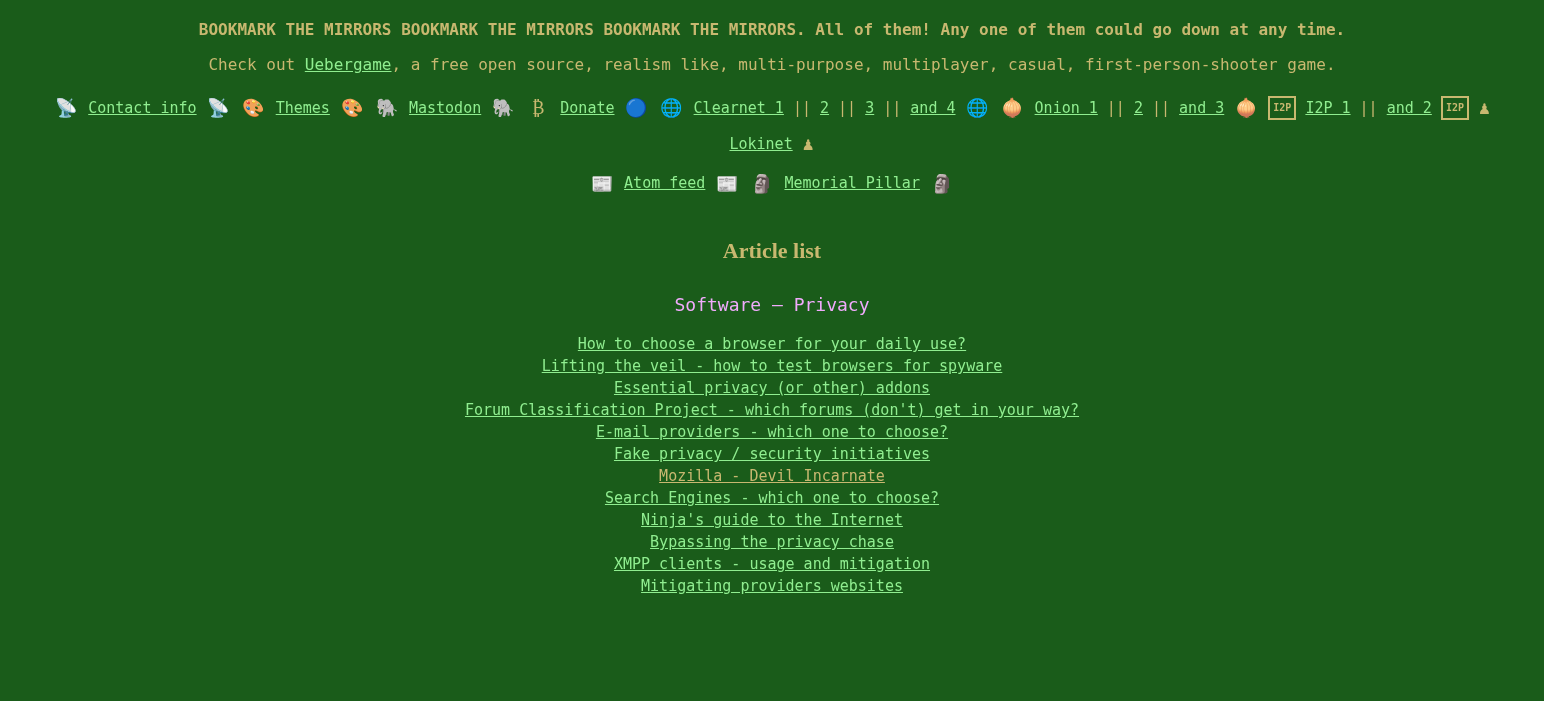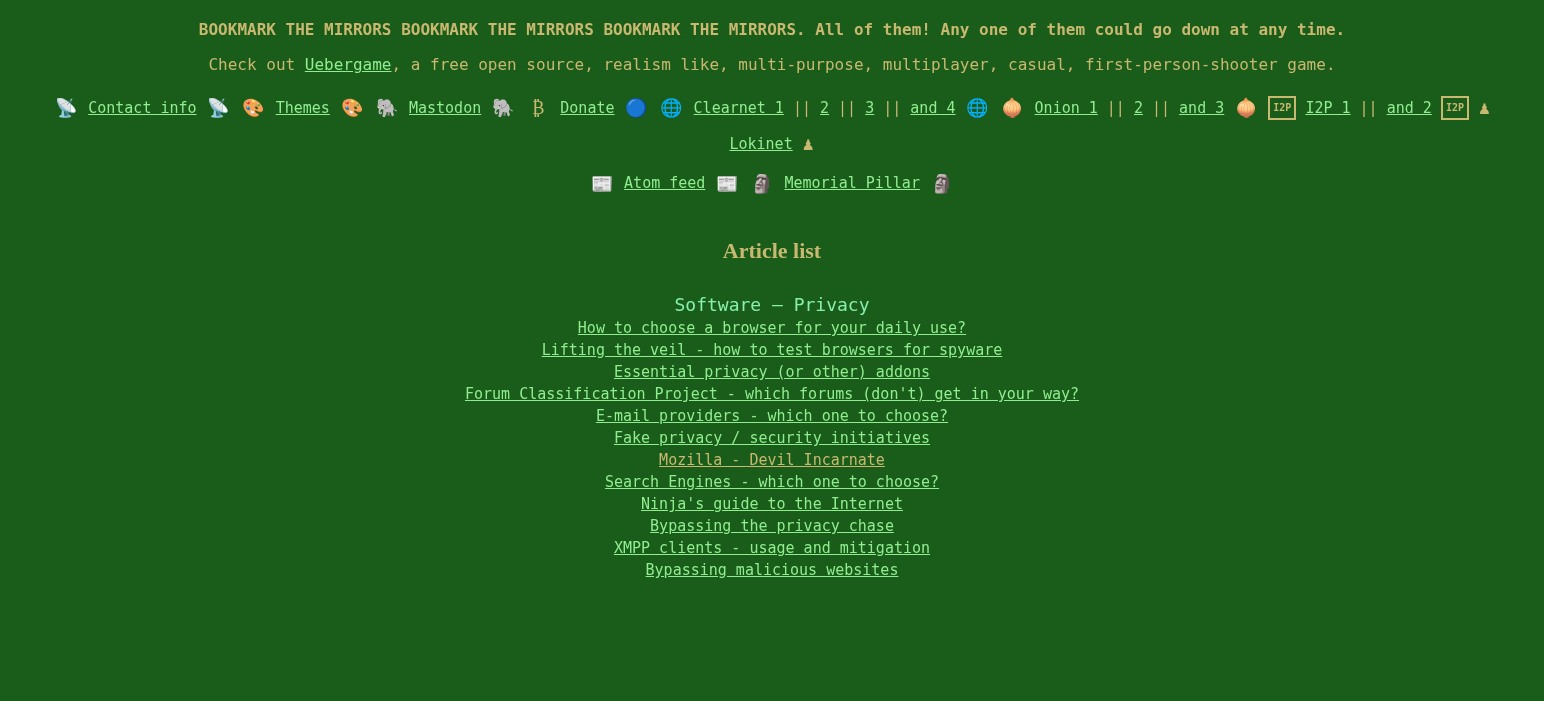--- a/index.html
+++ b/index.html
@@ -66,23 +66,23 @@
     }
 
     .article-list-title {
       color: #c8b870;
       font-size: 22px;
       margin-bottom: 30px;
       font-family: serif;
     }
 
     .software-privacy-heading {
-      color: #86efac;
+      color: #f0abfc;
       font-size: 18px;
-      margin-bottom: 4px;
+      margin-bottom: 20px;
     }
 
     .article-links {
       display: flex;
       flex-direction: column;
       gap: 4px;
       align-items: center;
     }
 
     .article-link {
@@ -199,15 +199,15 @@
       <div class="article-link"><a href="#">Lifting the veil - how to test browsers for spyware</a></div>
       <div class="article-link"><a href="#">Essential privacy (or other) addons</a></div>
       <div class="article-link"><a href="#">Forum Classification Project - which forums (don't) get in your way?</a></div>
       <div class="article-link"><a href="#">E-mail providers - which one to choose?</a></div>
       <div class="article-link"><a href="#">Fake privacy / security initiatives</a></div>
       <div class="article-link"><a href="#" style="color: rgb(200, 184, 112);">Mozilla - Devil Incarnate</a></div>
       <div class="article-link"><a href="#">Search Engines - which one to choose?</a></div>
       <div class="article-link"><a href="#">Ninja's guide to the Internet</a></div>
       <div class="article-link"><a href="#">Bypassing the privacy chase</a></div>
       <div class="article-link"><a href="#">XMPP clients - usage and mitigation</a></div>
-      <div class="article-link"><a href="#">Bypassing malicious websites</a></div>
+      <div class="article-link"><a href="#">Mitigating providers websites</a></div>
     </div>
 </div>
 
 </body></html>

